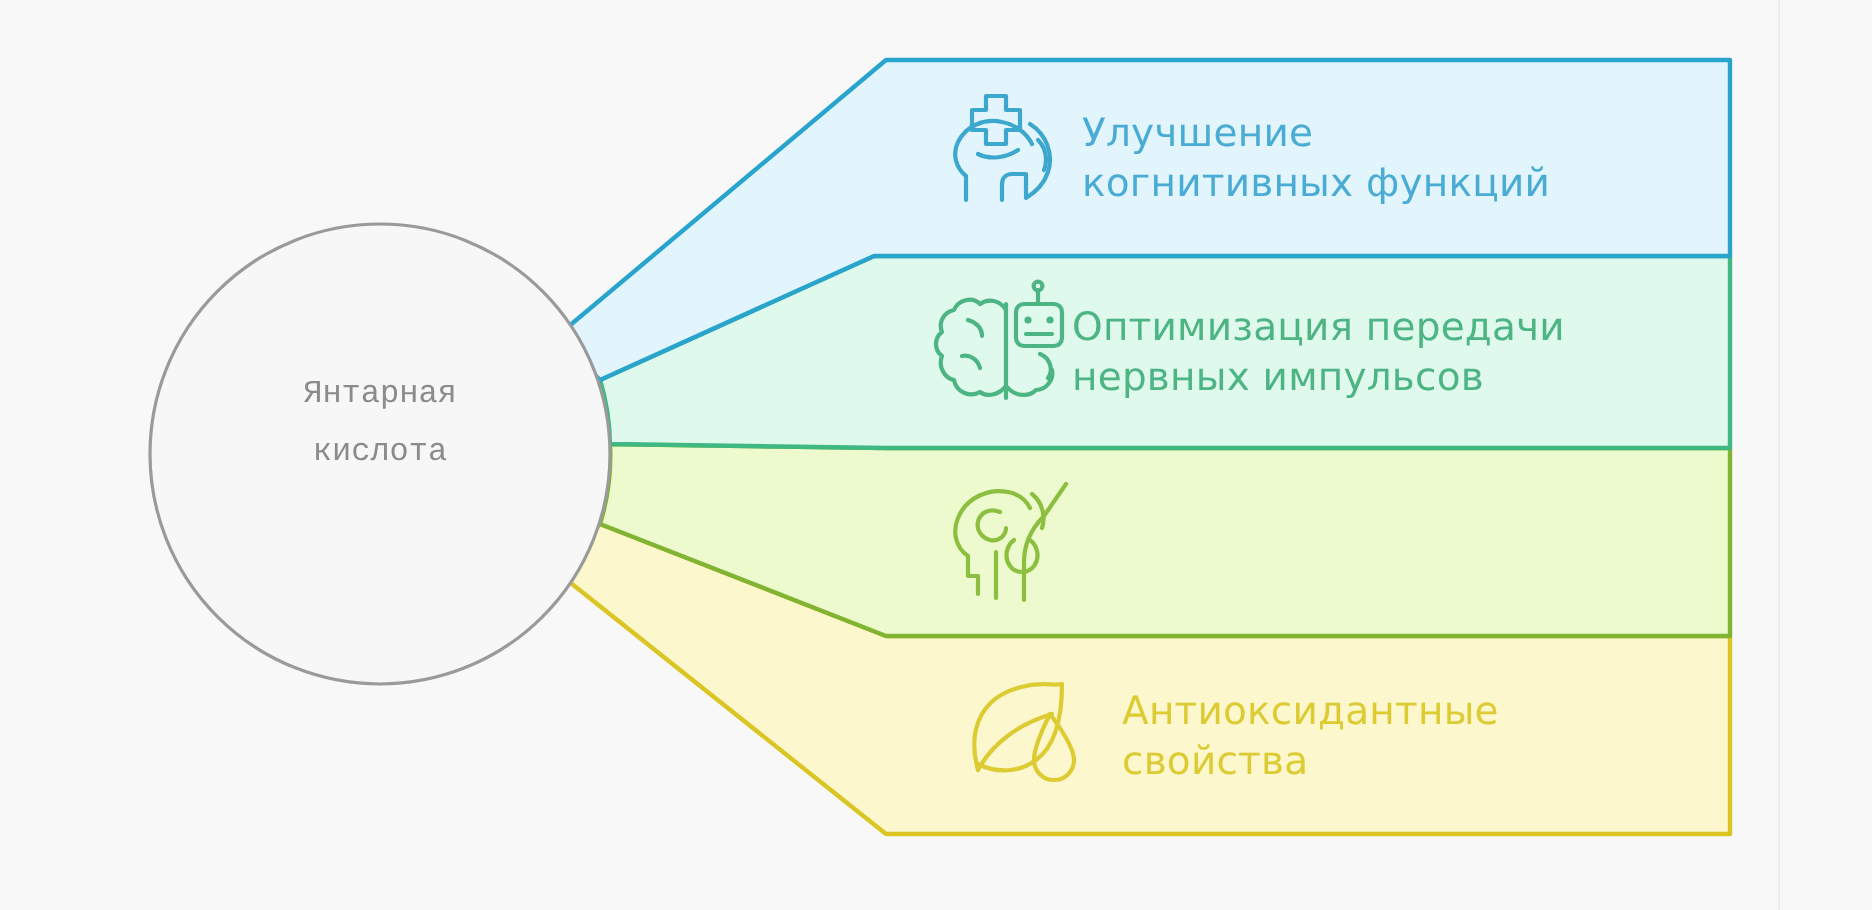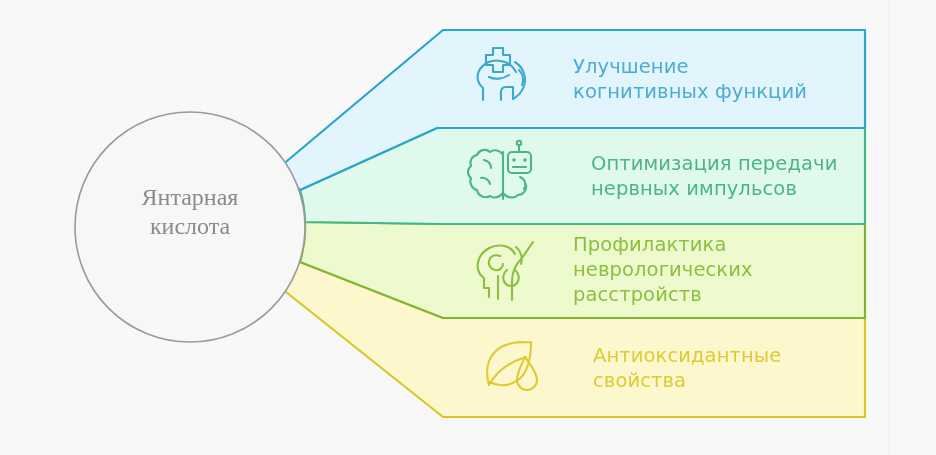--- a/index.html
+++ b/index.html
@@ -28,35 +28,34 @@
     display: block;
   }
   .panel-text {
     position: absolute;
     font-family: "DejaVu Sans", "Liberation Sans", sans-serif;
     font-size: 19.5px;
     line-height: 25px;
     letter-spacing: 0.1px;
     white-space: pre-line;
     pointer-events: none;
-    margin-left: 32px;
   }
   #panel-text-0 { left: 541px; top: 54px;  color: #4aacd4; }
-  #panel-text-1 { left: 559px; top: 151px; color: #4cb583; }
+  #panel-text-1 { left: 536px; top: 151px; color: #4cb583; }
   #panel-text-2 { left: 541px; top: 232px; color: #8cbf3f; }
   #panel-text-3 { left: 561px; top: 343px; color: #ddcb33; }
 
   #hub-text {
     position: absolute;
     left: 75px;
     top: 183px;
     width: 230px;
     text-align: center;
-    font-family: Liberation Serif, serif;
-    font-size: 24px;
+    font-family: Liberation Mono, monospace;
+    font-size: 16px;
     line-height: 29px;
     color: #8b8b8b;
     white-space: pre-line;
     pointer-events: none;
   }
   #page-divider {
     position: absolute;
     left: 889px;
     top: 0;
     width: 1px;
@@ -139,20 +138,17 @@
     <circle cx="190" cy="227" r="115" fill="#f7f7f7" stroke="#9a9a9a" stroke-width="1.6"></circle>
   </svg>
 
   <div id="hub-text">Янтарная
 кислота</div>
 
   <div class="panel-text" id="panel-text-0">Улучшение
 когнитивных функций</div>
   <div class="panel-text" id="panel-text-1">Оптимизация передачи
 нервных импульсов</div>
-  <div class="panel-text" id="panel-text-2">Профилактика
-неврологических
-расстройств</div>
   <div class="panel-text" id="panel-text-3">Антиоксидантные
 свойства</div>
 
   <div id="page-divider"></div>
 </div>
 
 </body></html>

